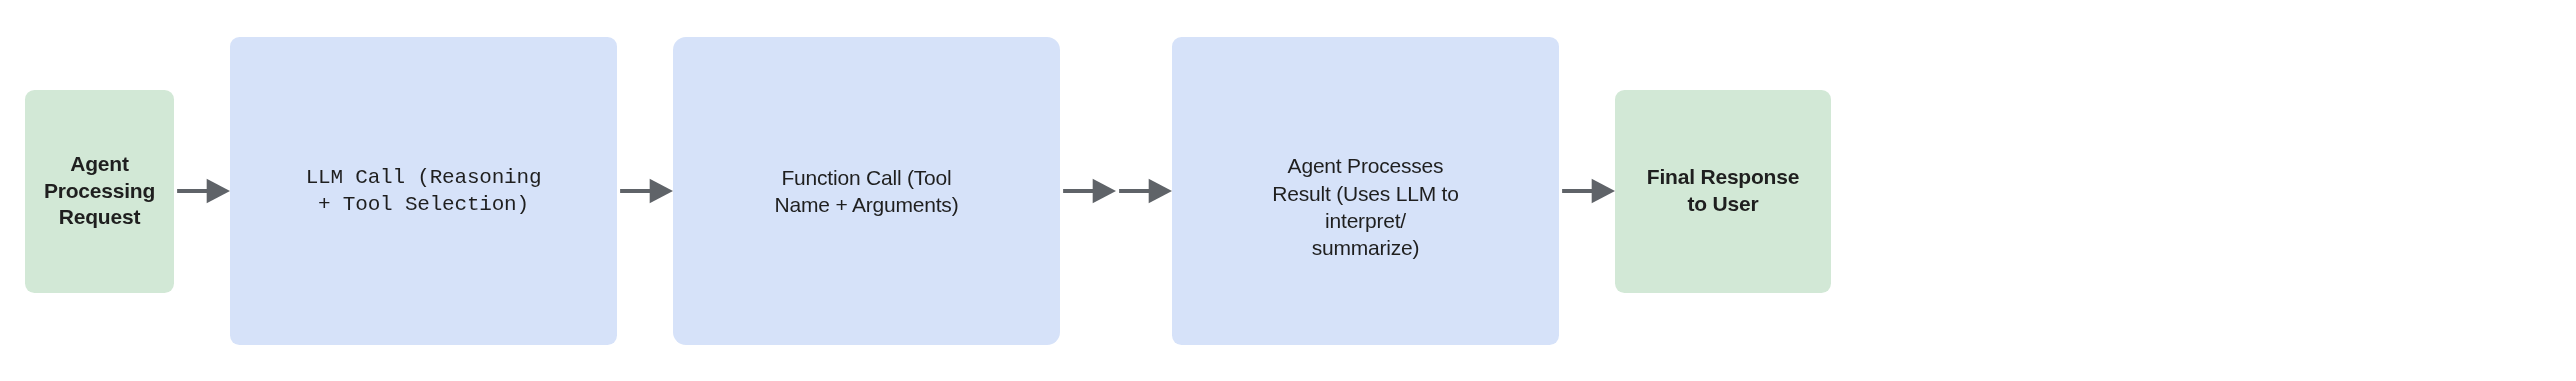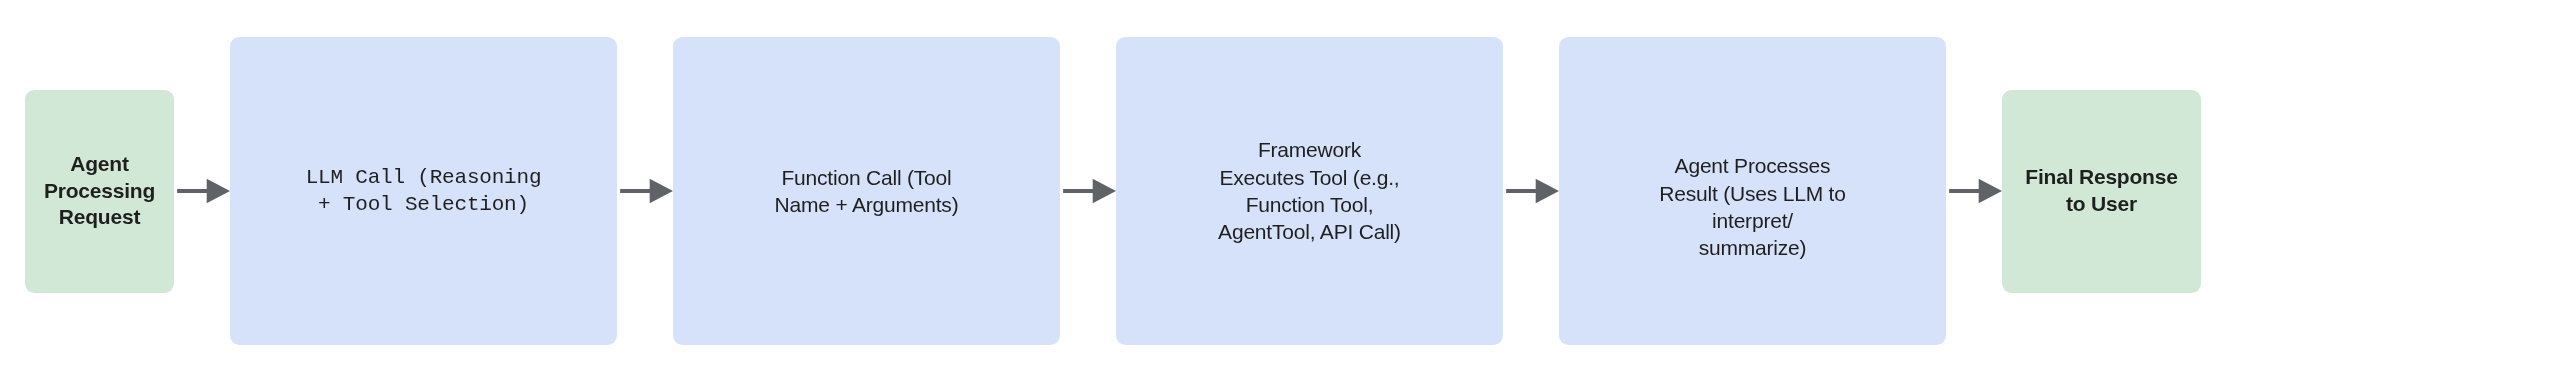--- a/index.html
+++ b/index.html
@@ -124,38 +124,32 @@
 + Tool Selection)</span>
     </div>
 
     <div class="connector">
       <svg viewBox="0 0 72 393" preserveAspectRatio="none">
         <line x1="4" y1="196.5" x2="46" y2="196.5" stroke="#5f6368" stroke-width="5"></line>
         <polygon points="42,181 72,196.5 42,212" fill="#5f6368"></polygon>
       </svg>
     </div>
 
-    <div class="node process" style="background: rgb(214, 226, 249);">
+    <div class="node process" style="background: rgb(214, 226, 249); border-radius: 13px;">
       <span class="node-label" style="color: rgb(31, 31, 31);">Function Call (Tool
 Name + Arguments)</span>
     </div>
 
     <div class="connector">
       <svg viewBox="0 0 72 393" preserveAspectRatio="none">
         <line x1="4" y1="196.5" x2="46" y2="196.5" stroke="#5f6368" stroke-width="5"></line>
         <polygon points="42,181 72,196.5 42,212" fill="#5f6368"></polygon>
       </svg>
     </div>
 
-    <div class="node process" style="background: rgb(214, 226, 249);">
-      <span class="node-label" style="color: rgb(31, 31, 31);">Framework
-Executes Tool (e.g.,
-Function Tool,
-AgentTool, API Call)</span>
-    </div>
 
     <div class="connector">
       <svg viewBox="0 0 72 393" preserveAspectRatio="none">
         <line x1="4" y1="196.5" x2="46" y2="196.5" stroke="#5f6368" stroke-width="5"></line>
         <polygon points="42,181 72,196.5 42,212" fill="#5f6368"></polygon>
       </svg>
     </div>
 
     <div class="node process" style="background: rgb(214, 226, 249);">
       <span class="node-label" style="color: rgb(31, 31, 31); margin-top: 32px;">Agent Processes
@@ -164,20 +158,20 @@
 summarize)</span>
     </div>
 
     <div class="connector">
       <svg viewBox="0 0 72 393" preserveAspectRatio="none">
         <line x1="4" y1="196.5" x2="46" y2="196.5" stroke="#5f6368" stroke-width="5"></line>
         <polygon points="42,181 72,196.5 42,212" fill="#5f6368"></polygon>
       </svg>
     </div>
 
-    <div class="node terminal" style="background: rgb(210, 232, 214); width: 199px;">
+    <div class="node terminal" style="background: rgb(210, 232, 214); width: 216px;">
       <span class="node-label" style="color: rgb(31, 31, 31);">Final Response
 to User</span>
     </div>
 
   </div>
 </div>
 
 
 </body></html>

